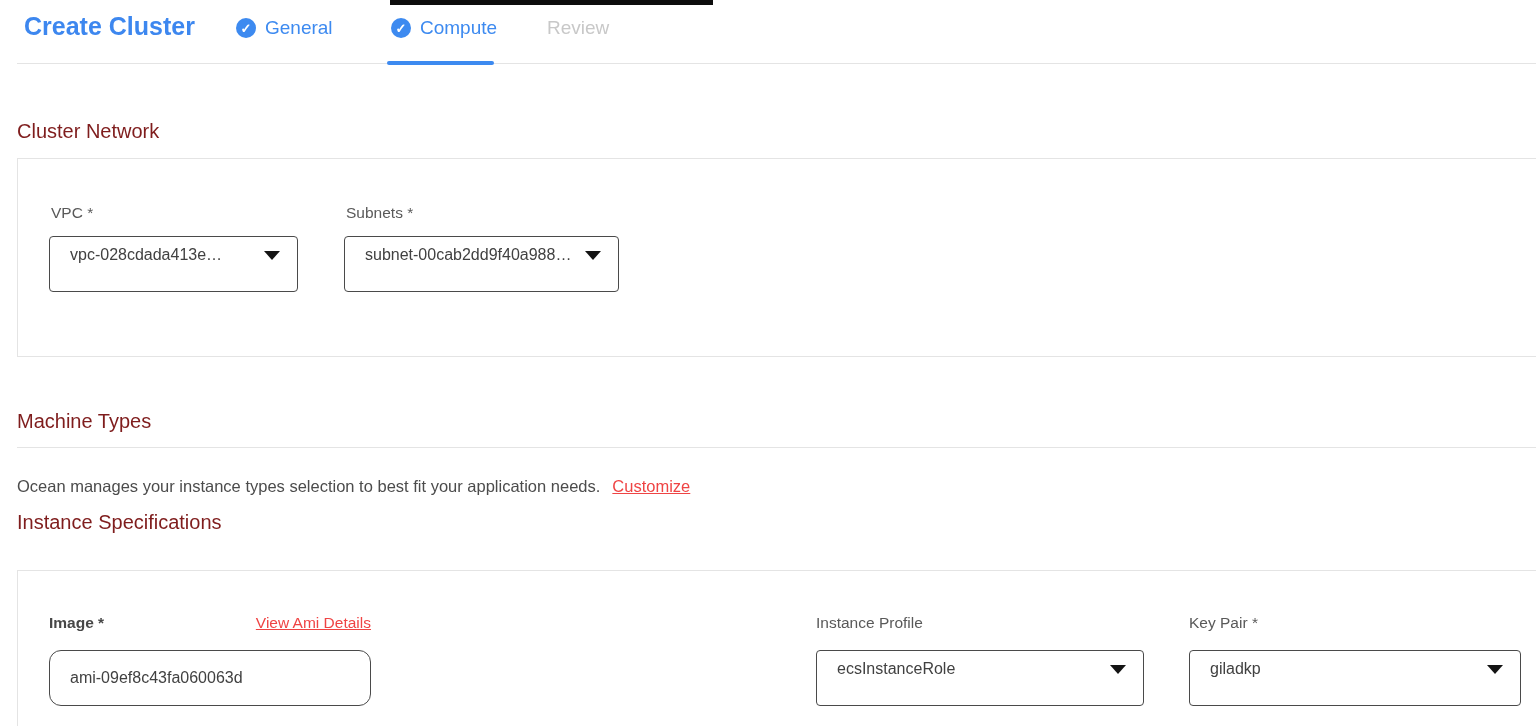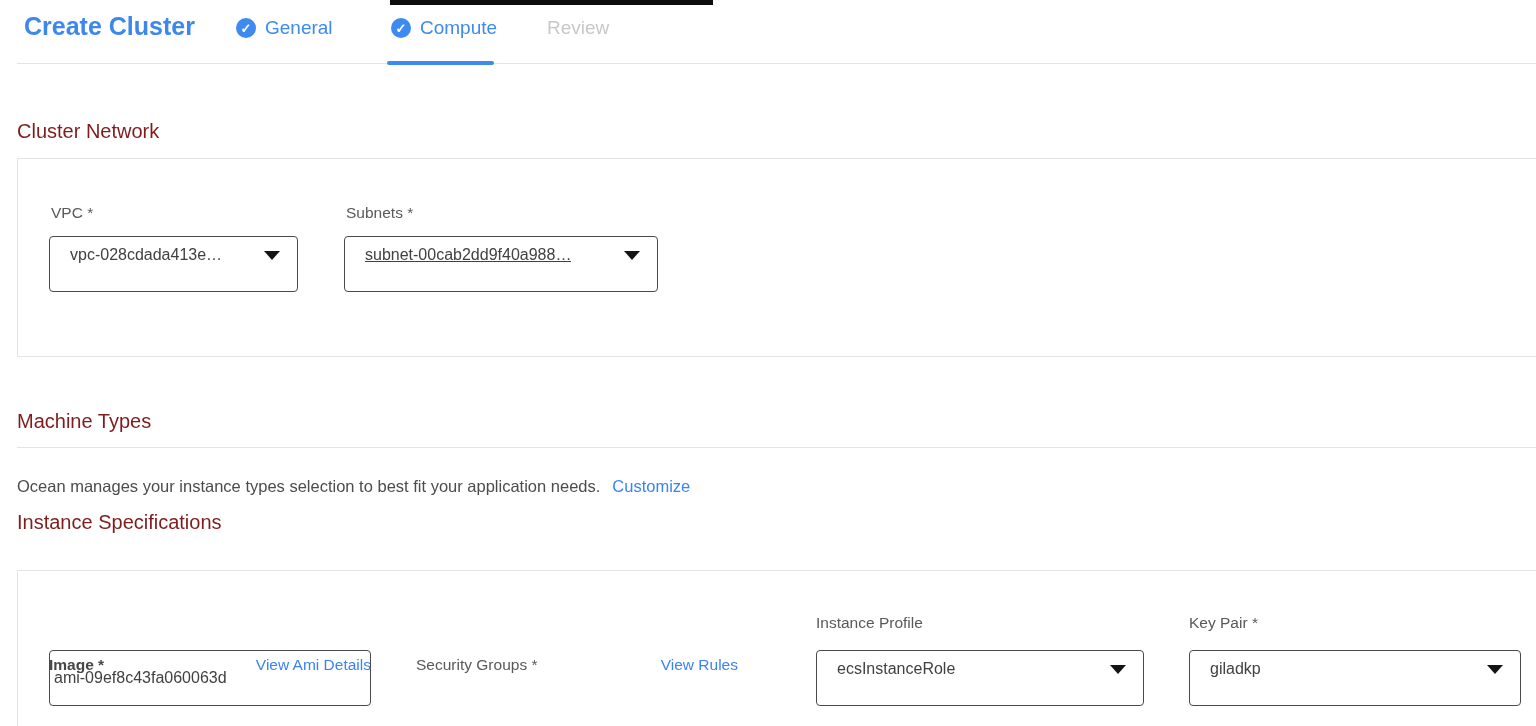--- a/index.html
+++ b/index.html
@@ -65,41 +65,42 @@
     font-size: 16px; color: #414141;
   }
   .select-box { justify-content: space-between; padding: 0 17px 18px 20px; cursor: pointer; }
   .select-value { white-space: nowrap; overflow: hidden; }
   .caret {
     width: 0; height: 0; flex: 0 0 auto; margin-left: 10px;
     border-left: 8px solid transparent; border-right: 8px solid transparent;
     border-top: 9px solid #141414;
   }
   .text-input {
-    width: 100%; padding: 0 4px; outline: none;
+    width: 100%; padding: 0 20px; outline: none;
     font-family: "Liberation Sans", sans-serif;
+    border-radius: 12px;
   }
 
   
   .net-label-vpc     { position: absolute; left: 33px;  top: 45px; }
   .net-label-subnets { position: absolute; left: 328px; top: 45px; }
   .net-select-vpc    { position: absolute; left: 31px;  top: 77px; width: 249px; }
-  .net-select-subnet { position: absolute; left: 326px; top: 77px; width: 314px; text-decoration: underline; }
+  .net-select-subnet { position: absolute; left: 326px; top: 77px; width: 275px; }
 
   
   .spec-group { position: absolute; top: 43px; }
   .spec-g1 { left: 31px;   width: 322px; }
   .spec-g2 { left: 398px;  width: 322px; }
   .spec-g3 { left: 798px;  width: 328px; }
   .spec-g4 { left: 1171px; width: 332px; }
   .spec-label-row {
     display: flex; justify-content: space-between; align-items: baseline;
     margin-bottom: 16px; height: 20px; text-align: right;
   }
-  .inline-link { font-size: 15.5px; color: #3b82f6; cursor: pointer; margin-top: 42px; }
+  .inline-link { font-size: 15.5px; color: #ef4444; text-decoration: underline; cursor: pointer; }
 
   
   .description-row {
     position: absolute; left: 17px; top: 477px;
     font-size: 16.5px; color: #4c4c4c;
   }
   .description-row .inline-link { font-size: 16.5px; margin-left: 12px; }
 </style>
 </head>
 <body>
@@ -155,24 +156,20 @@
 
   <div class="spec-group spec-g1">
     <div class="spec-label-row">
       <span class="field-label strong">Image *</span>
       <span class="inline-link">View Ami Details</span>
     </div>
     <input class="text-input" type="text" value="ami-09ef8c43fa060063d" style="">
   </div>
 
   <div class="spec-group spec-g2">
-    <div class="spec-label-row">
-      <span class="field-label">Security Groups *</span>
-      <span class="inline-link">View Rules</span>
-    </div>
   </div>
 
   <div class="spec-group spec-g3">
     <div class="spec-label-row">
       <span class="field-label">Instance Profile</span>
     </div>
     <div class="select-box">
       <span class="select-value">ecsInstanceRole</span>
       <span class="caret"></span>
     </div>

